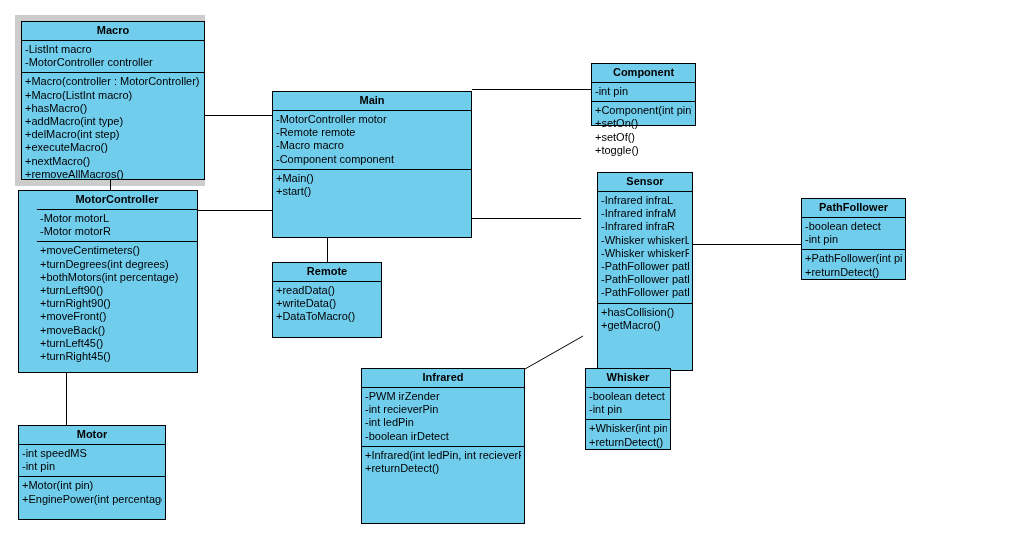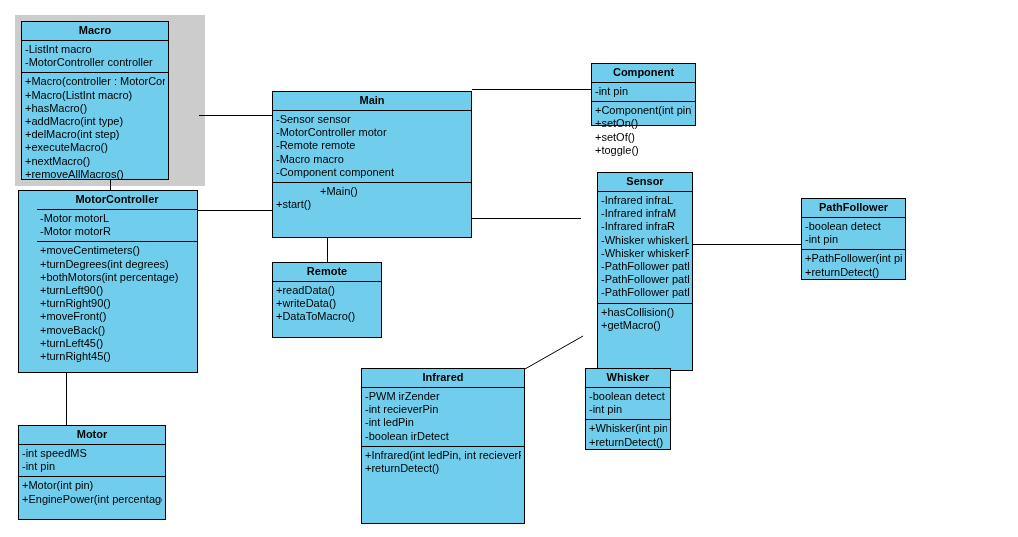--- a/index.html
+++ b/index.html
@@ -41,21 +41,20 @@
     border-bottom: none;
   }
   .member {
     font-size: 11px;
     color: #000000;
     line-height: 13.2px;
     white-space: nowrap;
     overflow: hidden;
   }
   .member.static {
-    margin-left: 44px;
   }
   .selection-frame {
     position: absolute;
     background: #CCCCCC;
     z-index: 1;
   }
   .edge {
     position: absolute;
     background: #000000;
     z-index: 2;
@@ -82,21 +81,21 @@
     <div class="edge edge-h" style="left: 198px; top: 210px; width: 74px;"></div>
     <div class="edge edge-v" style="left: 66px; top: 373px; height: 52px;"></div>
     <div class="edge edge-h" style="left: 472px; top: 89px; width: 119px;"></div>
     <div class="edge edge-h" style="left: 472px; top: 218px; width: 109px;"></div>
     <div class="edge edge-v" style="left: 327px; top: 238px; height: 24px;"></div>
     <div class="edge edge-h" style="left: 677px; top: 244px; width: 124px;"></div>
     <div class="edge edge-v" style="left: 628px; top: 335px; height: 33px;"></div>
     <svg class="edge-diagonal" width="60" height="35" style="left: 525px; top: 336px;">
       <line x1="58" y1="0" x2="0" y2="33"></line>
     </svg>
-    <div class="uml-class" style="left: 21px; top: 21px; width: 148px; height: 159px;">
+    <div class="uml-class" style="left: 21px; top: 21px; width: 184px; height: 159px;">
       <div class="class-title">Macro</div>
       <div class="compartment">
         <div class="member">-ListInt macro</div>
         <div class="member">-MotorController controller</div>
       </div>
       <div class="compartment last">
         <div class="member">+Macro(controller : MotorController)</div>
         <div class="member">+Macro(ListInt macro)</div>
         <div class="member">+hasMacro()</div>
         <div class="member">+addMacro(int type)</div>
@@ -131,21 +130,20 @@
         <div class="member">-int pin</div>
       </div>
       <div class="compartment last">
         <div class="member">+Motor(int pin)</div>
         <div class="member">+EnginePower(int percentage)</div>
       </div>
     </div>
     <div class="uml-class" style="left: 272px; top: 91px; width: 200px; height: 147px;">
       <div class="class-title">Main</div>
       <div class="compartment">
-        <div class="member">-Sensor sensor</div>
         <div class="member">-MotorController motor</div>
         <div class="member">-Remote remote</div>
         <div class="member">-Macro macro</div>
         <div class="member">-Component component</div>
       </div>
       <div class="compartment last">
         <div class="member static">+Main()</div>
         <div class="member">+start()</div>
       </div>
     </div>

